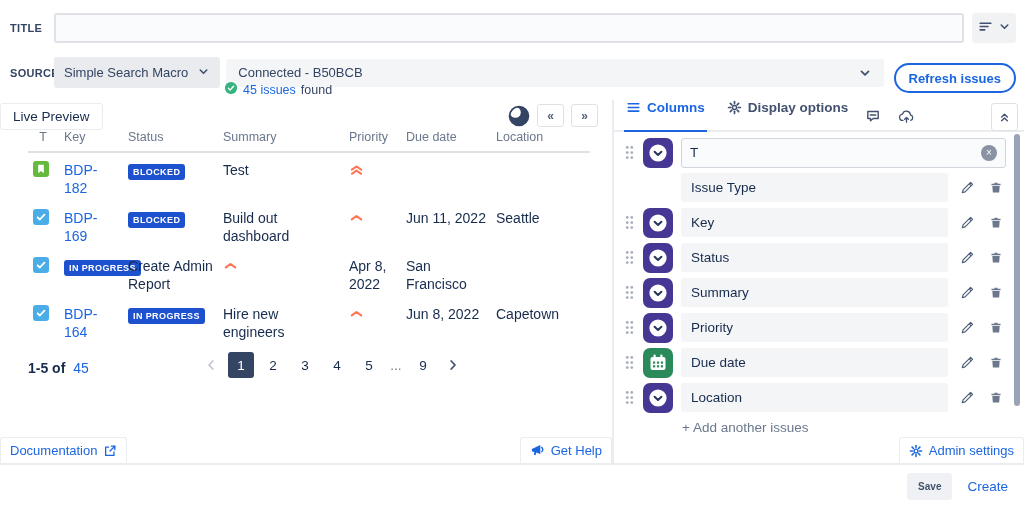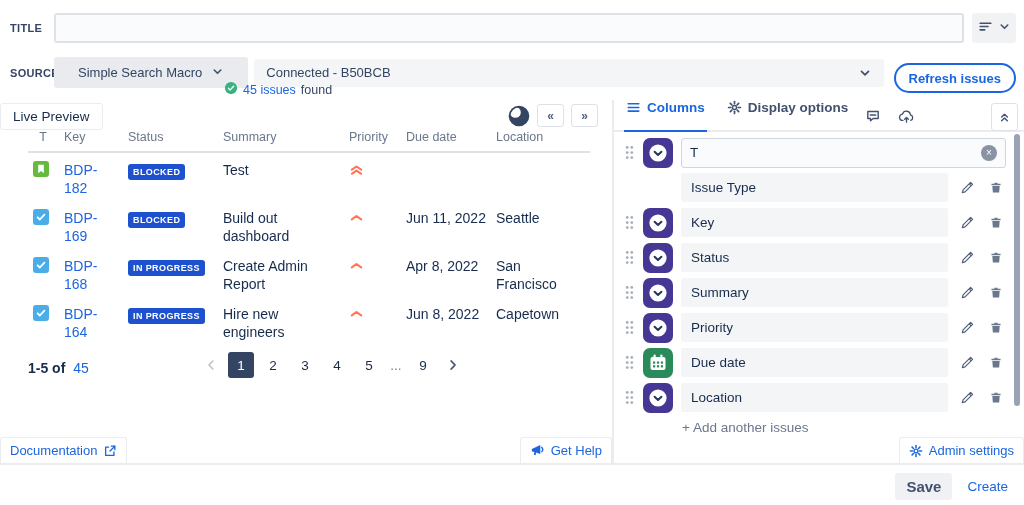--- a/index.html
+++ b/index.html
@@ -8,21 +8,21 @@
   a{text-decoration:none;cursor:pointer;}
 
   
   #title-row{position:absolute;left:10px;top:13px;width:1006px;display:flex;align-items:center;}
   .form-label{font-size:11px;font-weight:700;color:#344563;letter-spacing:.3px;width:44px;flex:none;}
   #title-input{flex:1;height:26px;border:2px solid #DFE1E6;border-radius:3px;background:#FAFBFC;
                margin-right:8px;outline:none;padding:0 8px;font:13px "Liberation Sans",sans-serif;color:#172B4D;}
   #title-style-btn{flex:none;width:44px;height:30px;background:#F1F2F4;border-radius:3px;
                    display:flex;align-items:center;justify-content:center;gap:5px;cursor:pointer;}
   #source-row{position:absolute;left:10px;top:52px;width:1006px;display:flex;align-items:center;}
-  #macro-select{height:31px;background:#E9EBEE;border-radius:3px;padding:0 24px;display:flex;align-items:center;
+  #macro-select{height:31px;background:#E9EBEE;border-radius:3px;padding:0 10px;display:flex;align-items:center;
                 gap:9px;font-size:13px;color:#344563;flex:none;margin-right:6px;cursor:pointer;}
   #conn-select{height:28px;background:#F4F5F7;border-radius:3px;padding:0 12px;display:flex;align-items:center;
                font-size:13px;color:#344563;flex:1;margin-right:10px;cursor:pointer;}
   #conn-select .chev{margin-left:auto;display:flex;}
   #refresh-btn{height:26px;border:2px solid #1B66E0;color:#1B66E0;background:#fff;border-radius:16px;
                font-size:13px;font-weight:700;padding:0 13px;display:flex;align-items:center;flex:none;cursor:pointer;margin-top:11px;}
   #issues-found{position:absolute;left:224px;top:81px;display:flex;align-items:center;gap:5px;font-size:12.5px;color:#344563;}
   #issues-found a{color:#1B66E0;}
 
   
@@ -86,21 +86,21 @@
 
   
   #footer-line{position:absolute;left:0;top:463px;width:1024px;border-top:2px solid #EBECF0;}
   .ftab{position:absolute;top:437px;height:25px;background:#fff;border:1px solid #EBECF0;border-bottom:none;
         display:flex;align-items:center;gap:6px;font-size:13px;color:#1B66E0;padding:0 9px;
         border-radius:3px 3px 0 0;z-index:1;cursor:pointer;}
   #doc-tab{left:0;}
   #help-tab{right:412px;}
   #admin-tab{right:0;}
   #save-cancel{position:absolute;right:16px;top:473px;display:flex;align-items:center;gap:15px;}
-  #save-btn{height:27px;padding:0 11px;background:#F0F1F4;border-radius:3px;color:#42526E;font-size:15px;
+  #save-btn{height:27px;padding:0 11px;background:#F0F1F4;border-radius:3px;color:#42526E;font-size:10px;
             font-weight:600;display:flex;align-items:center;border:none;cursor:pointer;font-family:"Liberation Sans",sans-serif;}
   #cancel-btn{color:#1B66E0;font-size:13.5px;cursor:pointer;}
 </style>
 </head>
 <body>
 
 <div id="title-row">
   <span class="form-label">TITLE</span>
   <input id="title-input" value="" style="">
   <div id="title-style-btn">
@@ -218,21 +218,20 @@
         </div>
         <div class="prow pgrid">
           <div class="cell type-ic">
             <span style="display: flex;">
               <svg viewBox="0 0 16 16" width="16" height="16">
                 <rect width="16" height="16" rx="3" fill="#4BADE8"></rect>
                 <path d="M4.6 8.3l2.2 2.2 4.6-4.8" fill="none" stroke="#fff" stroke-width="1.8" stroke-linecap="round" stroke-linejoin="round"></path>
               </svg>
             </span>
           </div>
-          <a class="cell pkey">BDP-168</a>
           <div class="cell"><span class="badge">IN PROGRESS</span></div>
           <div class="cell">Create Admin Report</div>
           <div class="cell prio-ic">
             <span style="display: flex;">
               <svg viewBox="0 0 16 16" width="15" height="15">
                 <path d="M3 10L8 6.4 13 10" fill="none" stroke="#FF7452" stroke-width="2.3" stroke-linecap="round" stroke-linejoin="round"></path>
               </svg>
             </span>
           </div>
           <div class="cell">Apr 8, 2022</div>

